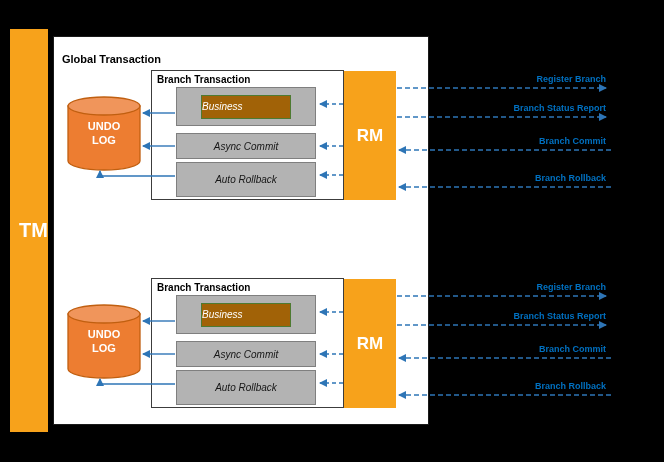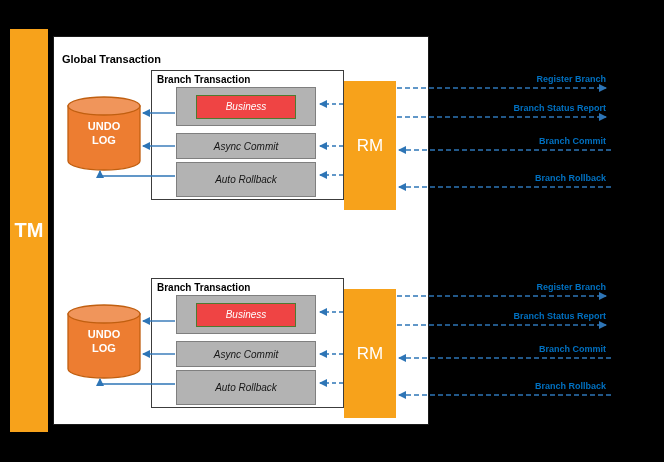--- a/index.html
+++ b/index.html
@@ -7,21 +7,21 @@
   body {
     width:664px; height:462px;
     font-family:"Liberation Sans","DejaVu Sans",sans-serif;
     overflow:hidden;
   }
   .canvas { position:relative; width:664px; height:462px; background:#000; overflow:hidden; }
 
   
   .side-bar {
     position:absolute; top:29px; height:403px; background:#F7A21B;
-    display:flex; align-items:center; justify-content:center;
+    display:flex; align-items:center; justify-content:flex-end;
     color:#fff; font-weight:bold; font-size:20px; z-index:1;
   }
   .tm-bar { left:10px; width:38px; }
   .tc-bar { left:613px; width:41px; }
 
   
   .global-box {
     position:absolute; left:53px; top:36px; width:376px; height:389px;
     background:#fff; border:1px solid #1a1a1a; z-index:1;
   }
@@ -36,31 +36,31 @@
   }
   .branch-title { position:absolute; left:5px; top:3px; font-size:10px; font-weight:bold; color:#000; }
 
   .gray-box {
     position:absolute; background:#B3B3B3; border:1px solid #7F7F7F;
     display:flex; align-items:center; justify-content:center;
     font-size:10px; font-style:italic; color:#161616;
   }
   .biz-wrapper { left:176px; top:17px; width:140px; height:39px; }
   .biz {
-    width:100px; height:24px; background:#ef4444; border:1px solid #4E7A31;
-    color:#fff; display:flex; align-items:center; justify-content:center;
+    width:90px; height:24px; background:#a16207; border:1px solid #4E7A31;
+    color:#fff; display:flex; align-items:center; 
     font-size:10px; font-style:italic;
   }
   .async { left:176px; top:63px; width:140px; height:26px; }
   .auto  { left:176px; top:92px; width:140px; height:35px; }
 
   .rm-box {
-    position:absolute; left:344px; top:11px; width:52px; height:129px;
+    position:absolute; left:344px; top:1px; width:52px; height:129px;
     background:#F7A21B; display:flex; align-items:center; justify-content:center;
-    color:#fff; font-weight:normal; font-size:17px;
+    color:#fff; font-weight:bold; font-size:17px;
   }
 
   .msg-label {
     position:absolute; left:448px; width:158px; text-align:right;
     font-size:9px; font-weight:bold; color:#0070C0; line-height:12px;
   }
   .msg-1 { top:3px; }  .msg-2 { top:32px; }  .msg-3 { top:65px; }  .msg-4 { top:102px; }
 
   .overlay { position:absolute; left:0; top:0; z-index:3; pointer-events:none; }
 

